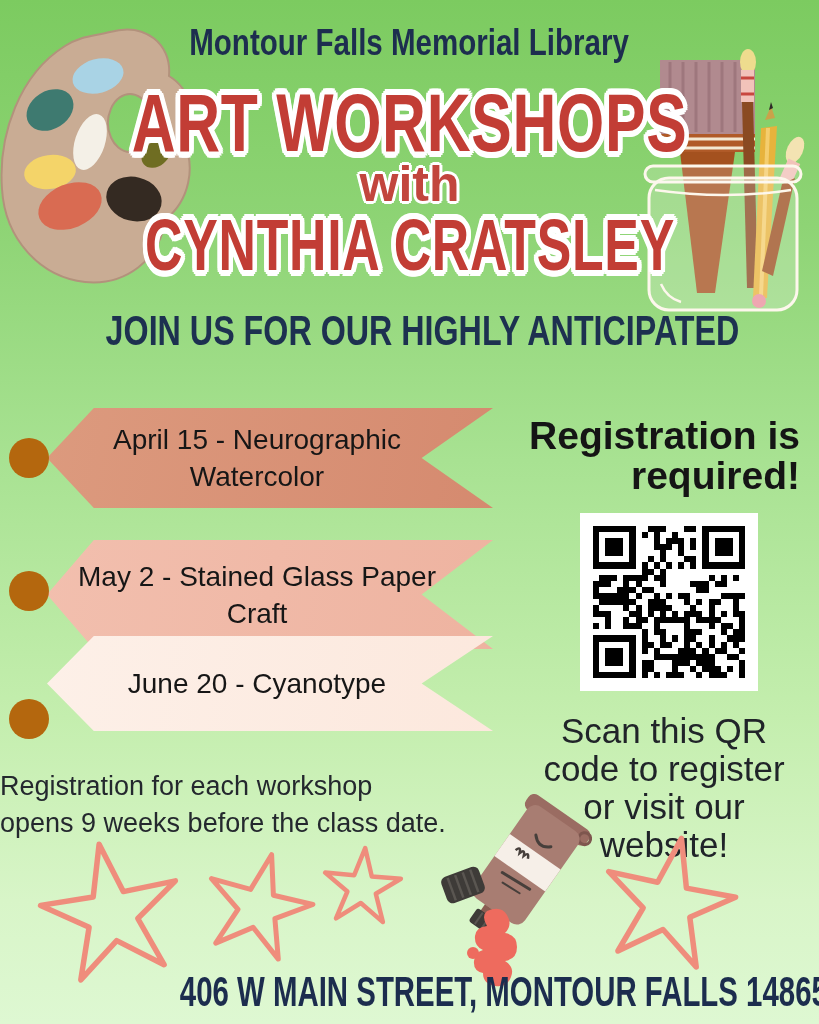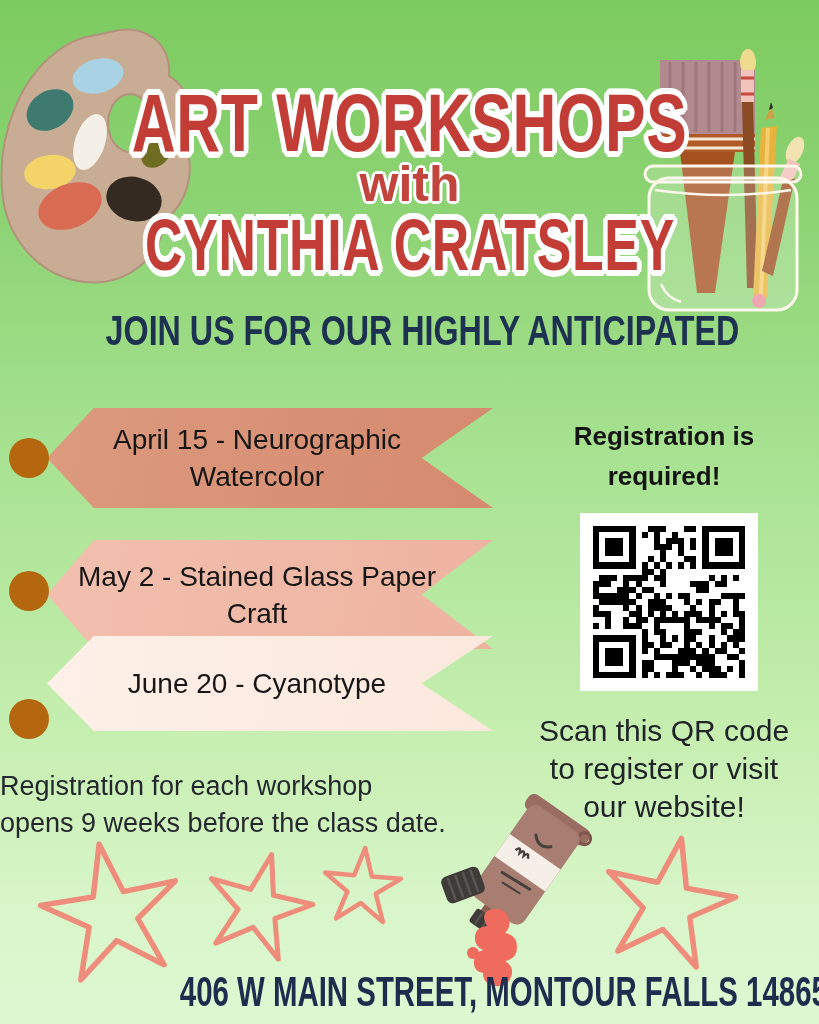--- a/index.html
+++ b/index.html
@@ -44,27 +44,27 @@
   .banner-text { position:absolute; left:10px; width:400px; text-align:center;
     font-size:28px; font-weight:400; color:#161616; line-height:37px; }
   .bullet { position:absolute; left:9px; width:40px; height:40px; border-radius:50%;
     background:#b4670e; }
   .bullet-1 { top:438px; } .bullet-2 { top:571px; } .bullet-3 { top:699px; }
 
   .note { top:768px; left:0; width:520px; color:#24282e;
     font-size:27px; line-height:37px; font-weight:400; }
 
   
-  .reg-required { top:416px; left:528px; width:272px; text-align:center;
-    color:#151515; font-size:26px; font-weight:700; line-height:40px; }
+  .reg-required { top:416px; left:528px; width:272px; text-align:right;
+    color:#151515; font-size:39px; font-weight:700; line-height:40px; }
   .qr-box { top:513px; left:580px; width:178px; height:178px; background:#ffffff;
     padding:13px; }
   .qr-box svg { width:100%; height:100%; display:block; }
   .scan-text { top:712px; left:524px; width:280px; text-align:center; color:#202429;
-    font-size:30px; line-height:38px; font-weight:400; }
+    font-size:35px; line-height:38px; font-weight:400; }
 
   
   .address { top:968px; color:#1c2d4e; font-size:42px; font-weight:700; }
   .address .cond { transform:scaleX(0.70); }
 
   svg { overflow:visible; }
   .deco { pointer-events:none; }
 </style>
 </head>
 <body>
@@ -116,20 +116,23 @@
     <ellipse cx="160" cy="102" rx="8" ry="14" fill="#f3e3b2" transform="rotate(24 160 102)"></ellipse>
     <rect x="148" y="112" width="13" height="24" fill="#f2c3ba" transform="rotate(24 154 124)"></rect>
     <path d="M147,136 L160,130 L138,228 L127,223 Z" fill="#9c4f1f"></path>
 
     <rect x="10" y="118" width="156" height="16" rx="8" fill="rgba(255,255,255,0.18)" stroke="#fdf7ec" stroke-width="3"></rect>
     <rect x="14" y="130" width="148" height="132" rx="20" fill="rgba(255,255,255,0.22)" stroke="#fdf7ec" stroke-width="3"></rect>
     <path d="M20,142 q70,10 136,0" fill="none" stroke="#fdf7ec" stroke-width="2.5"></path>
     <path d="M26,236 q6,14 20,18" fill="none" stroke="#fdf7ec" stroke-width="2.5"></path>
   </svg>
 
+  <div class="abs center-line library-name">
+    <span class="cond">Montour Falls Memorial Library</span>
+  </div>
   <div class="abs center-line title-main">
     <span class="cond ow-thick">ART WORKSHOPS</span>
   </div>
   <div class="abs center-line title-with">
     <span class="cond ow-thin">with</span>
   </div>
   <div class="abs center-line title-name">
     <span class="cond ow-thick">CYNTHIA CRATSLEY</span>
   </div>
 

